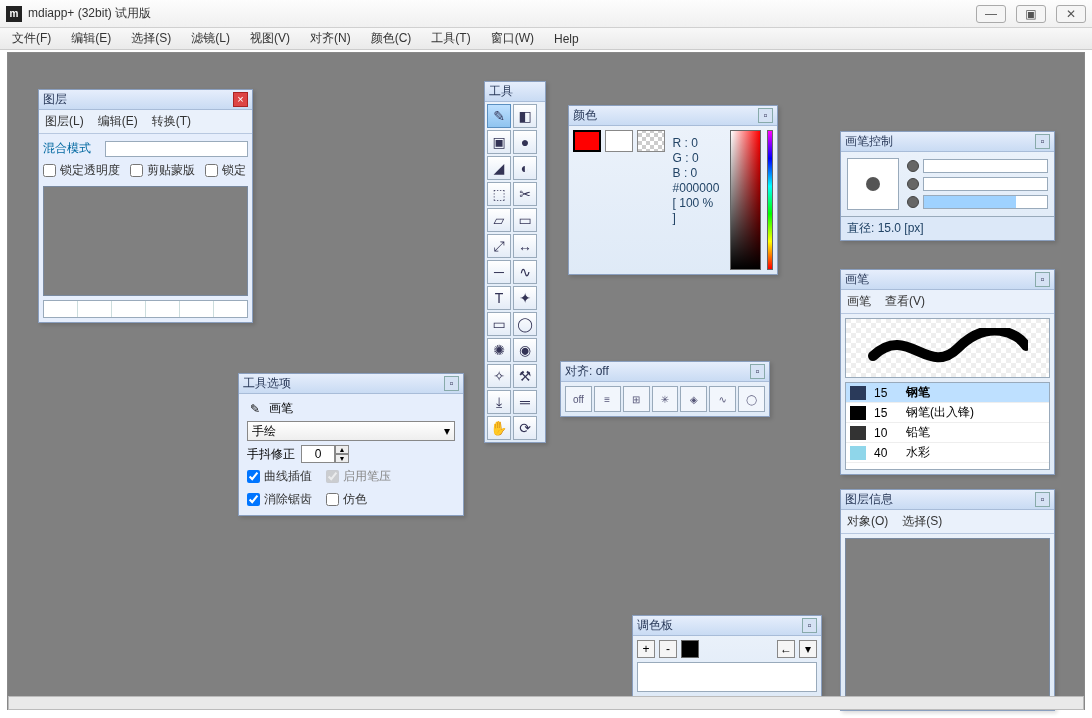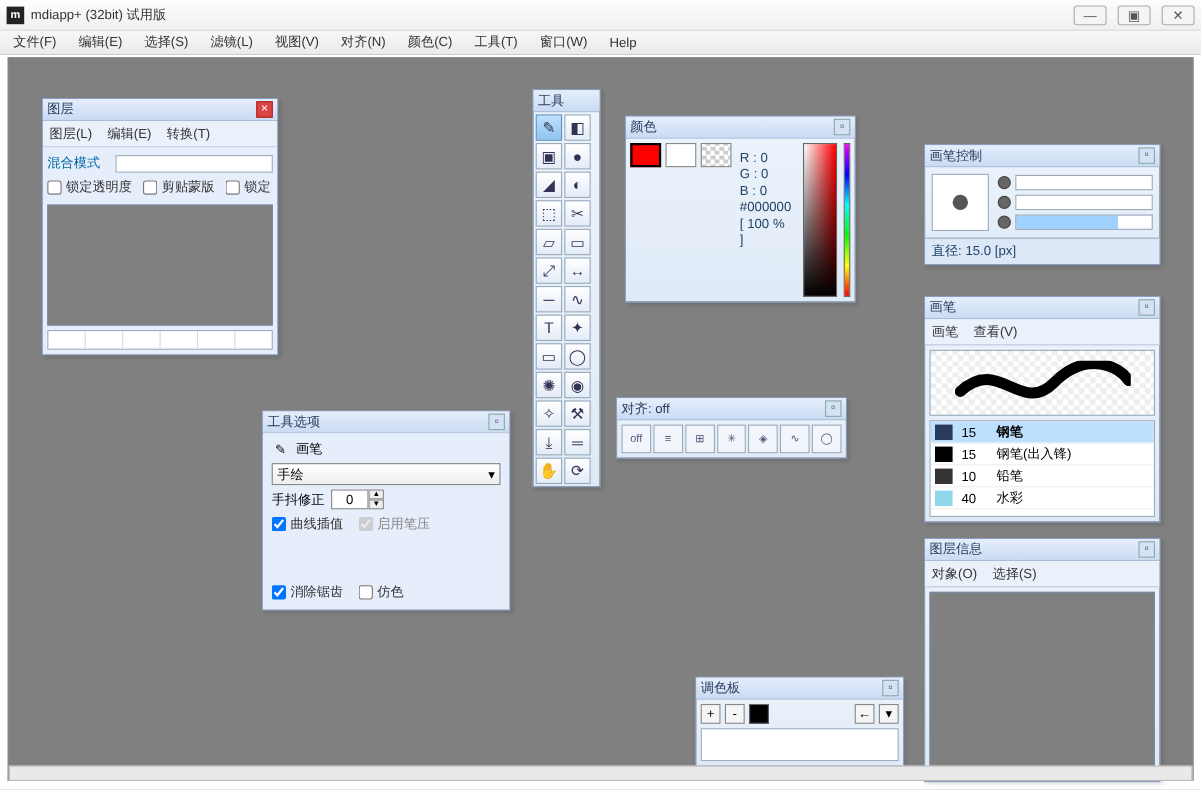--- a/index.html
+++ b/index.html
@@ -175,21 +175,21 @@
       <div class="to-row" style="gap:14px;">
         <label class="chk">
             <input type="checkbox" checked="" style="">
             <span>曲线插值</span>
           </label>
         <label class="chk" style="color:#888">
             <input type="checkbox" checked="" disabled="" style="">
             <span>启用笔压</span>
           </label>
       </div>
-      <div class="to-row" style="gap:14px;margin-top:39px;">
+      <div class="to-row" style="gap:14px;">
         <label class="chk">
             <input type="checkbox" checked="" style="">
             <span>消除锯齿</span>
           </label>
         <label class="chk">
             <input type="checkbox" style="">
             <span>仿色</span>
           </label>
       </div>
     </div>

